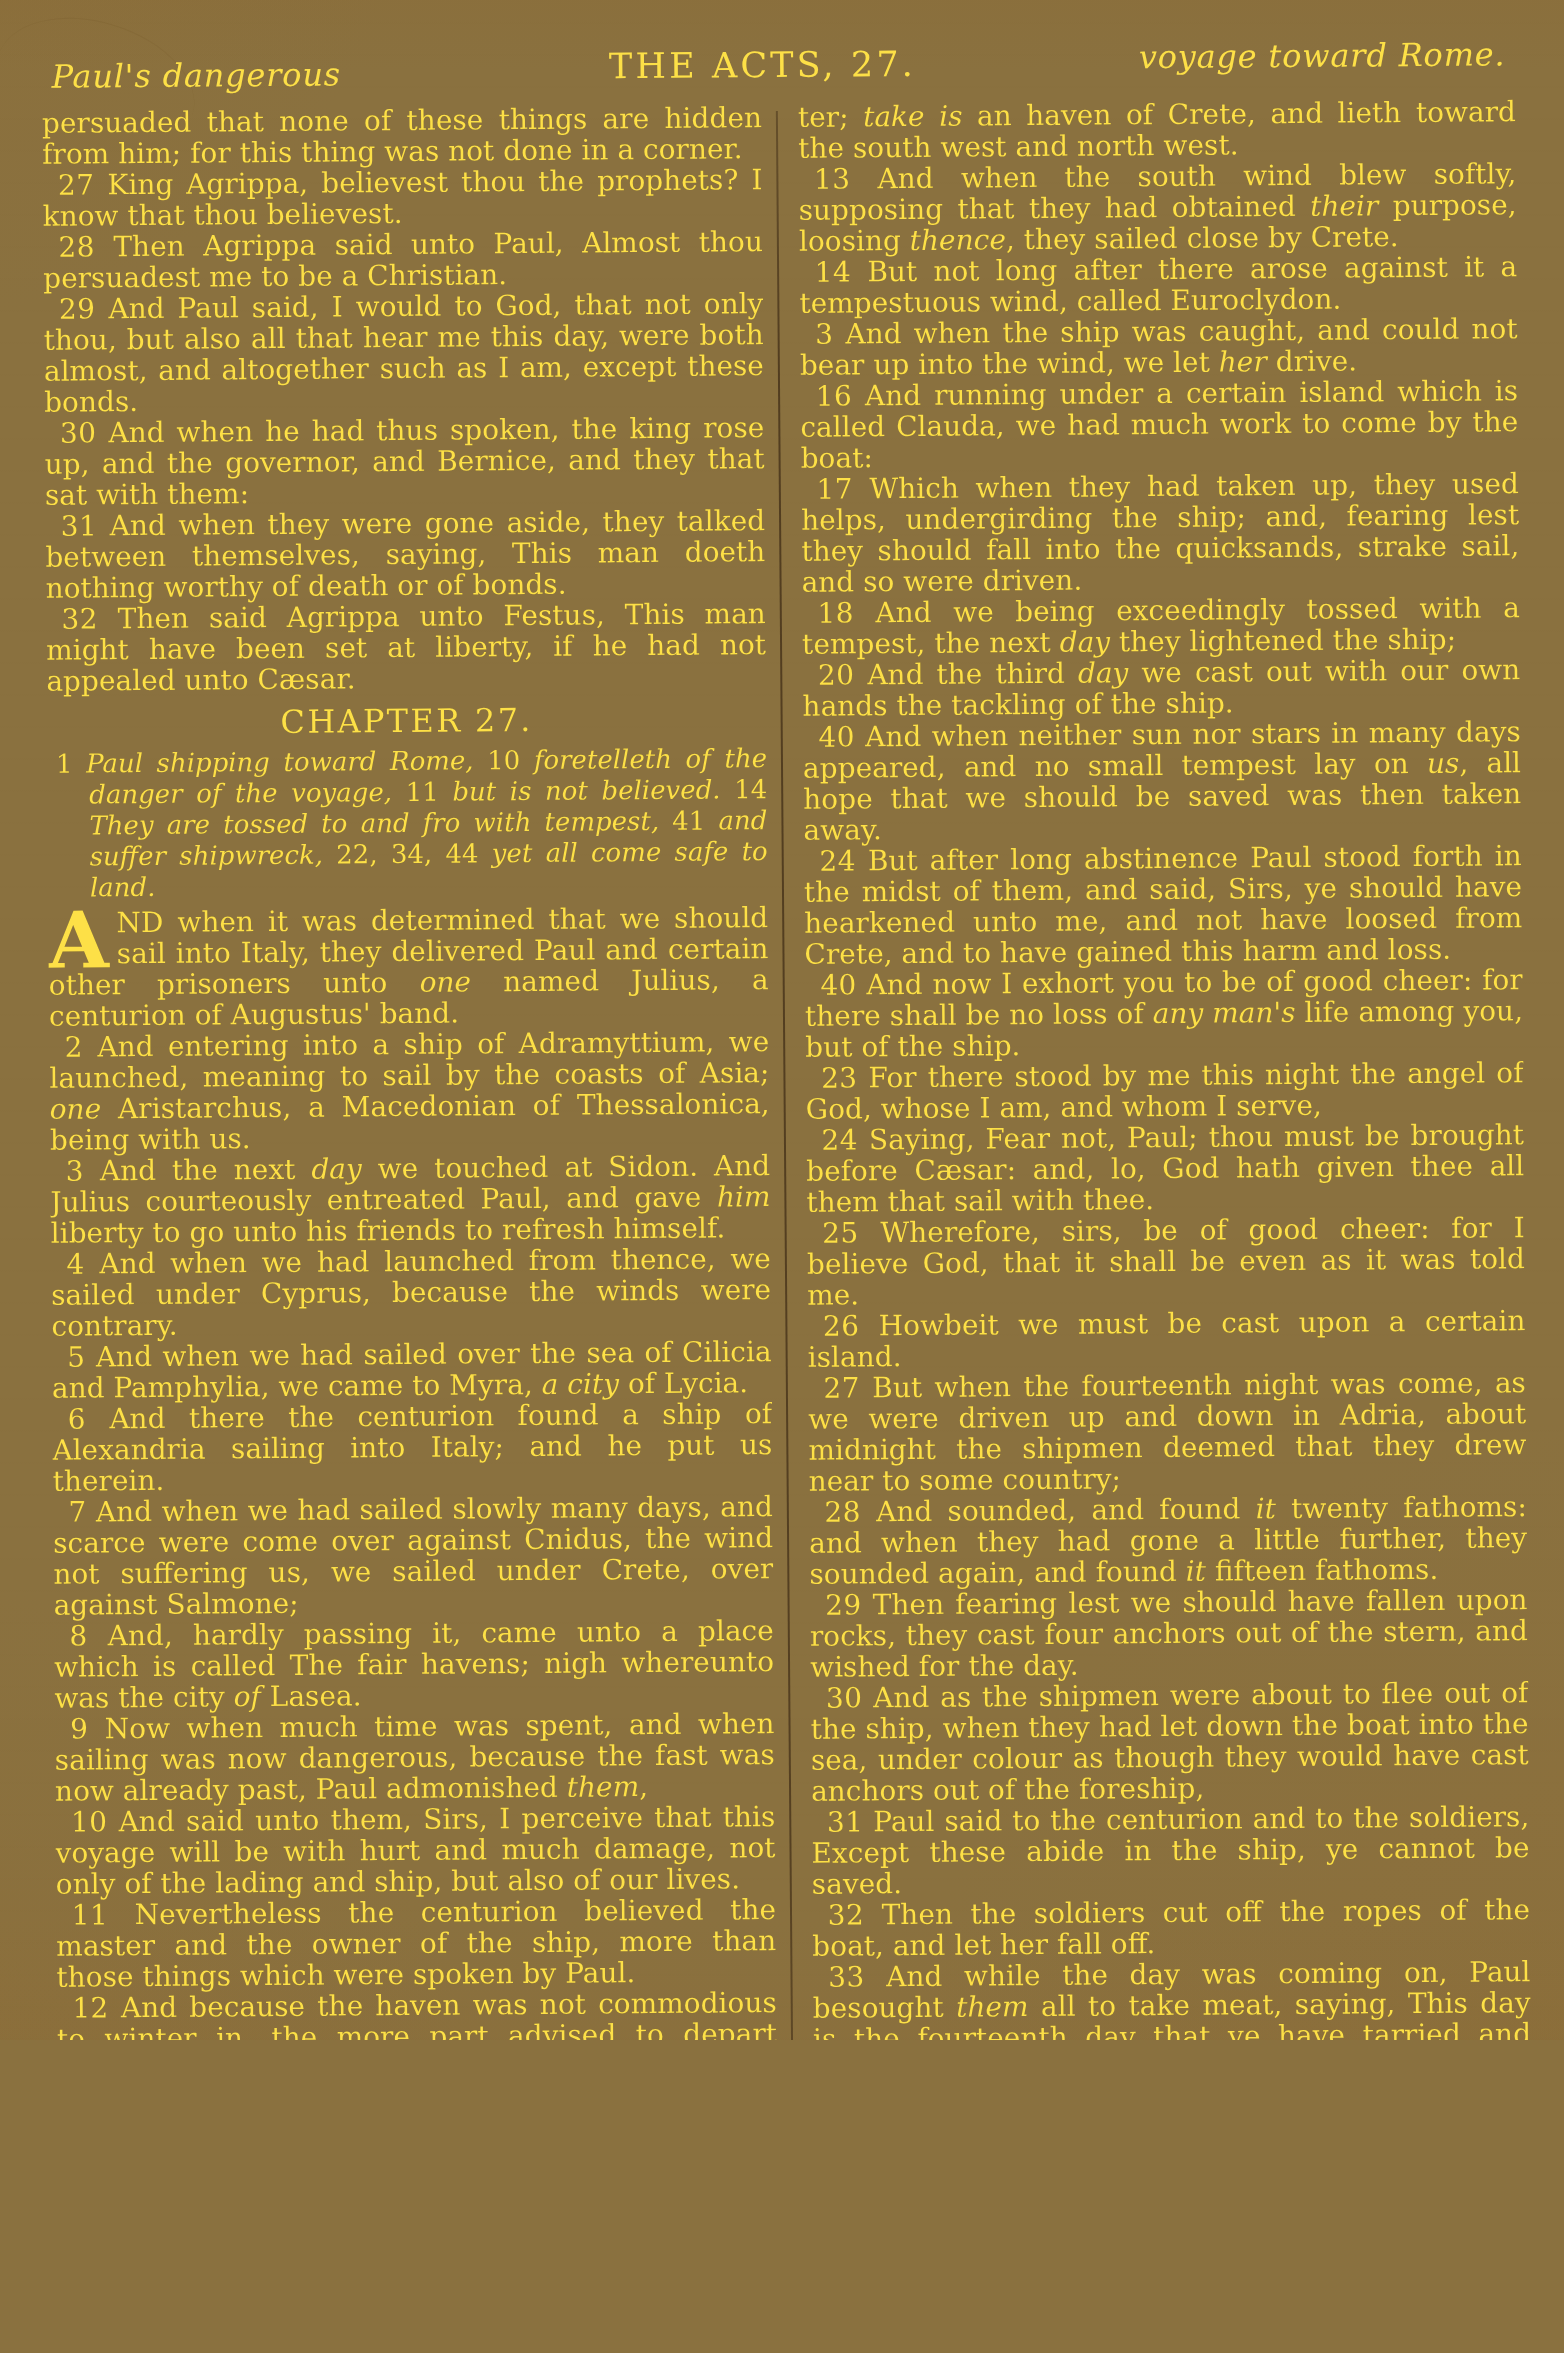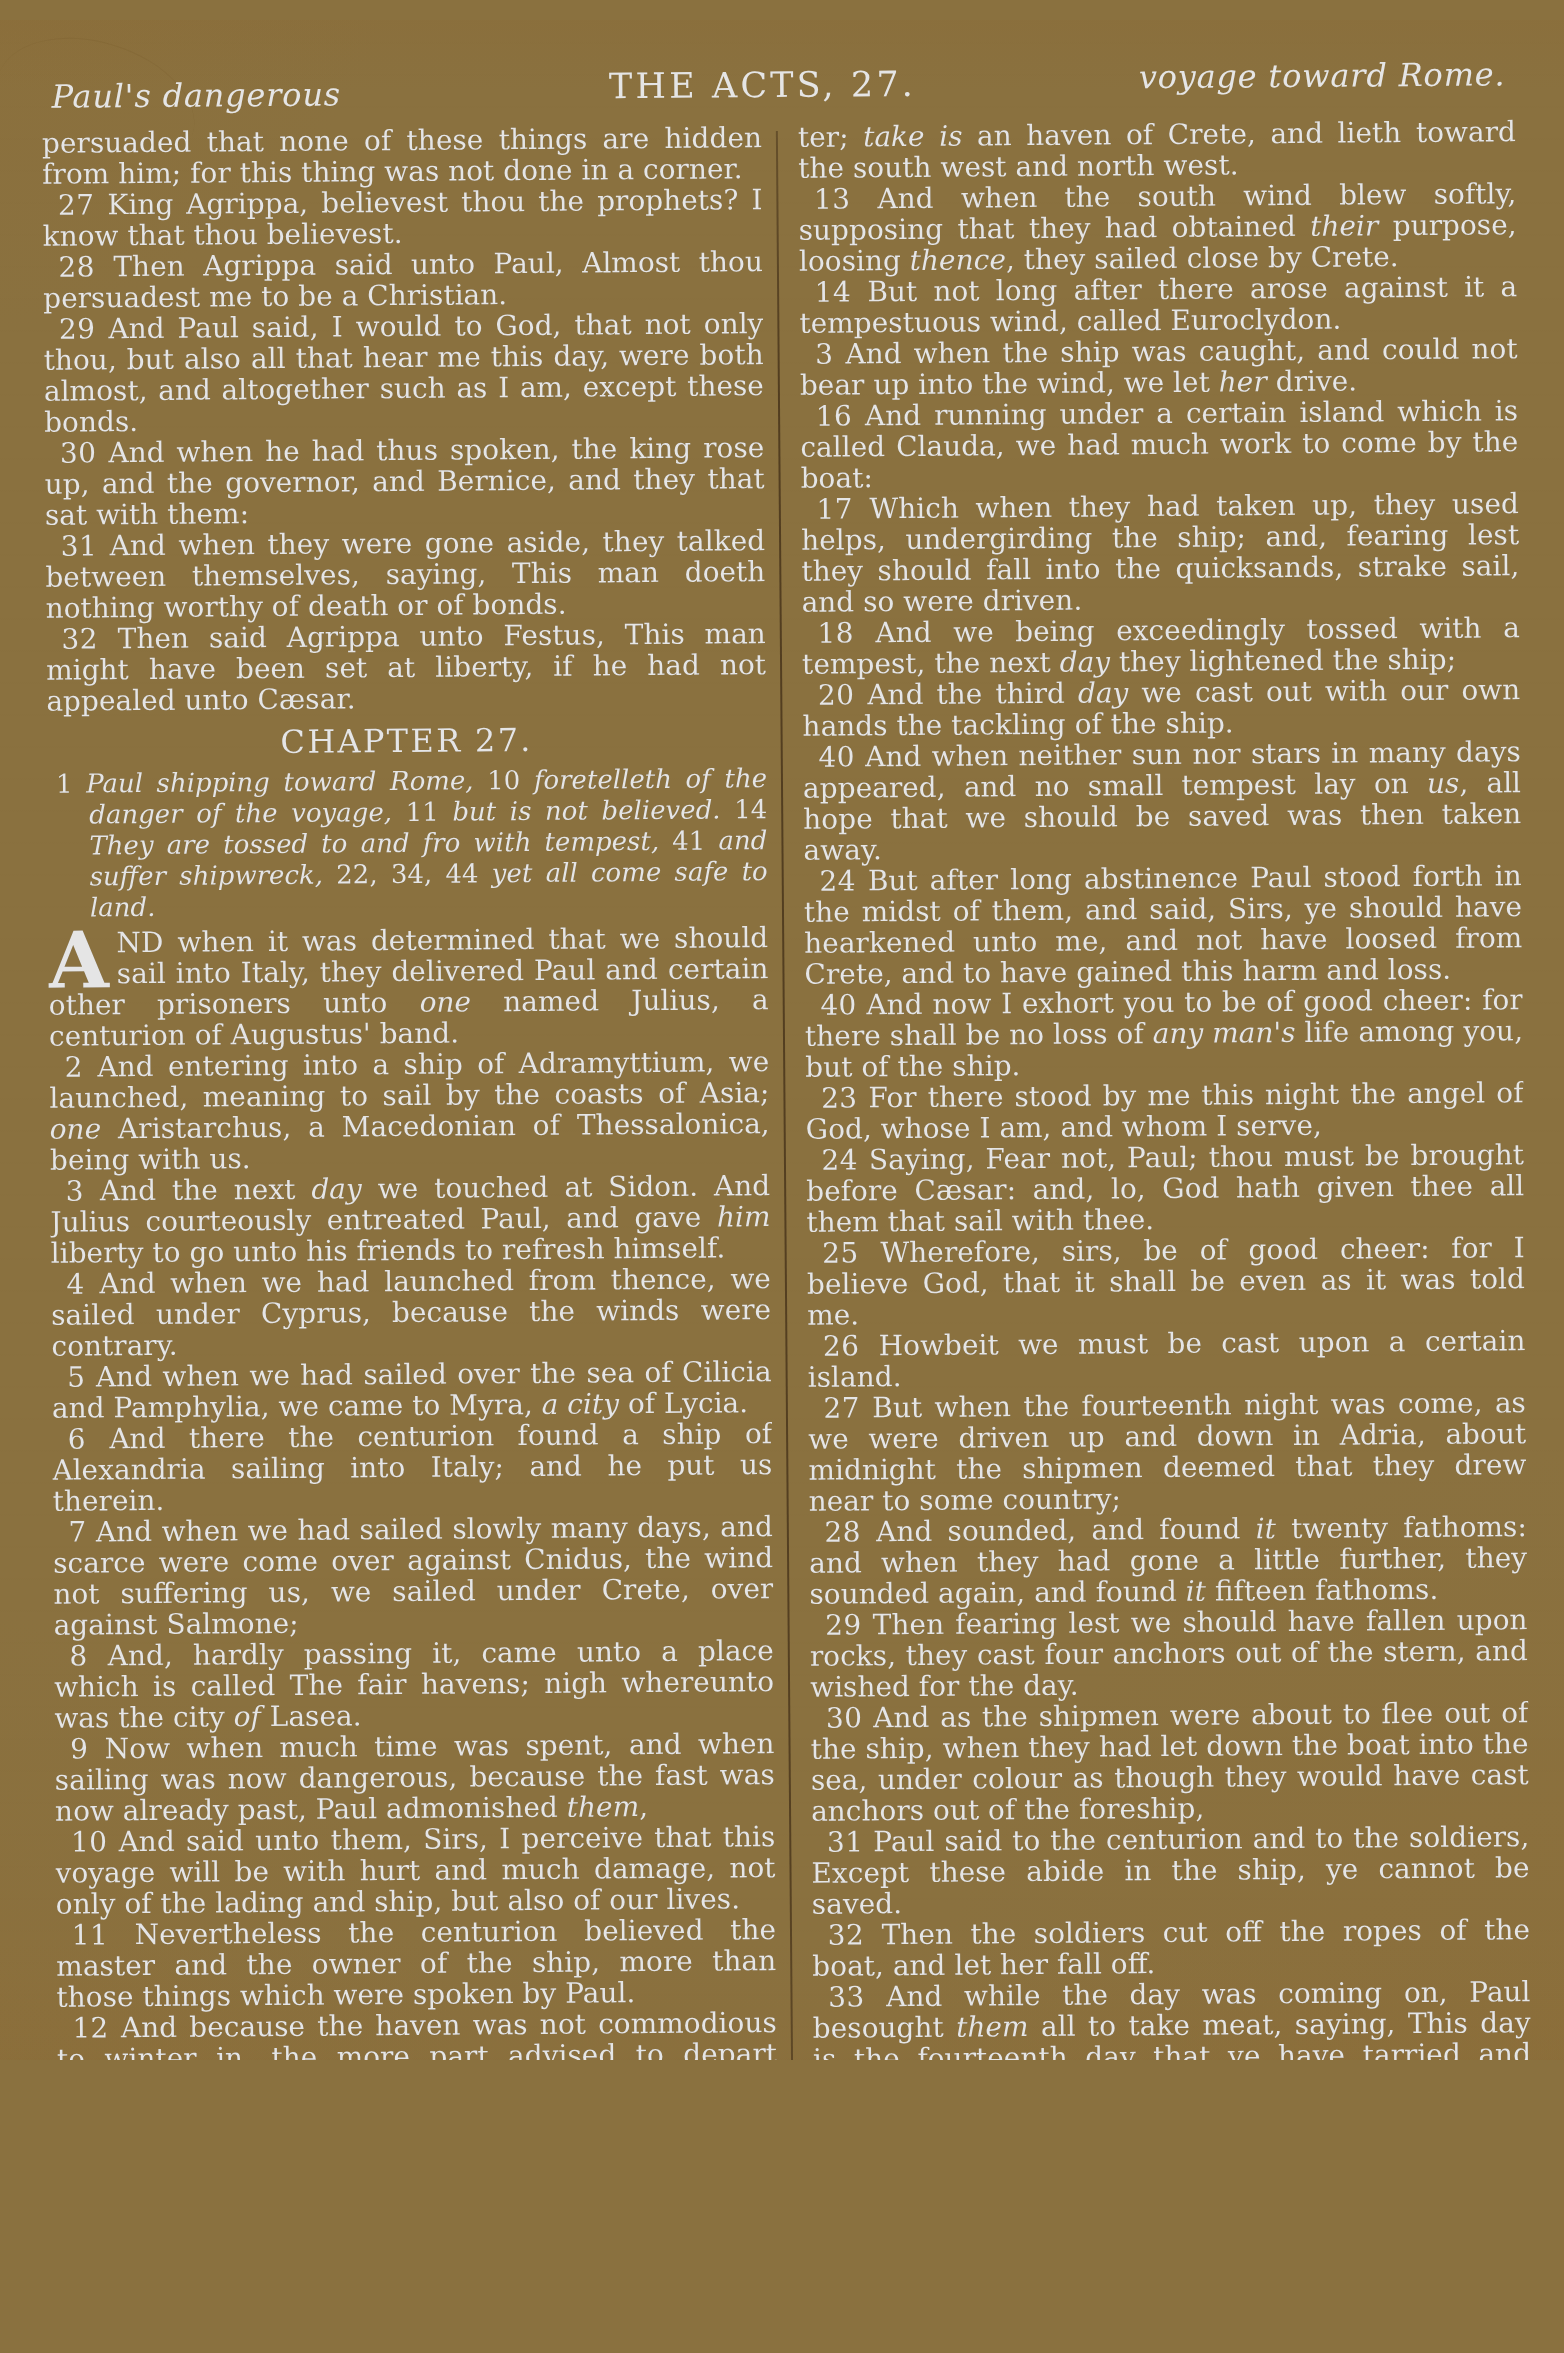--- a/index.html
+++ b/index.html
@@ -3,25 +3,24 @@
 <meta charset="utf-8">
 <style>
   html,body{margin:0;padding:0;}
   body{
     width:1565px;height:2354px;overflow:hidden;
     font-family:"DejaVu Serif", serif;
     background:#8a713f;
   }
   .page{
     position:relative;width:1565px;height:2040px;overflow:hidden;
-    color:#e5e5e5;
+    color:#fde047;
     background:
       radial-gradient(130% 90% at 58% 42%, rgba(255,251,232,0.30), rgba(255,251,232,0) 62%),
       linear-gradient(90deg,#b4884a 0%, #cfae74 1.1%, #ddc794 2.8%, #e7d6a6 7%, #edles 0,#ecdfb2 16%, #f0e5c0 40%, #f1e7c6 55%, #eee2ba 76%, #eadbab 90%, #e6d5a2 100%);
-    margin-top: 20px;
   }
   .page::before{
     content:"";position:absolute;inset:0;pointer-events:none;
     background:
       linear-gradient(180deg, rgba(140,100,45,0.14) 0%, rgba(140,100,45,0) 3.5%, rgba(140,100,45,0) 94%, rgba(140,100,45,0.12) 100%),
       radial-gradient(75% 55% at 104% 103%, rgba(146,103,44,0.20), rgba(146,103,44,0) 62%),
       radial-gradient(60% 45% at -5% 104%, rgba(146,103,44,0.16), rgba(146,103,44,0) 60%),
       radial-gradient(50% 35% at -4% -5%, rgba(146,103,44,0.14), rgba(146,103,44,0) 60%),
       repeating-linear-gradient(0deg, rgba(120,92,45,0.022) 0 2.3px, rgba(0,0,0,0) 2.3px 32px);
   }

